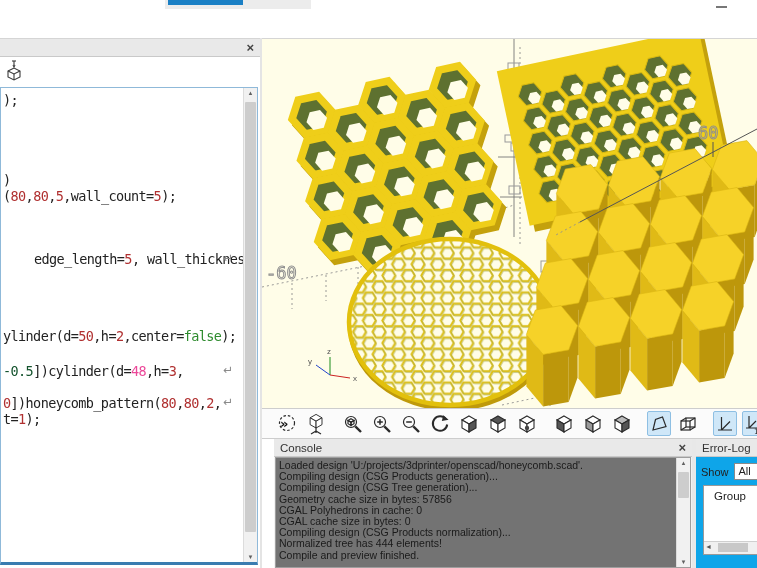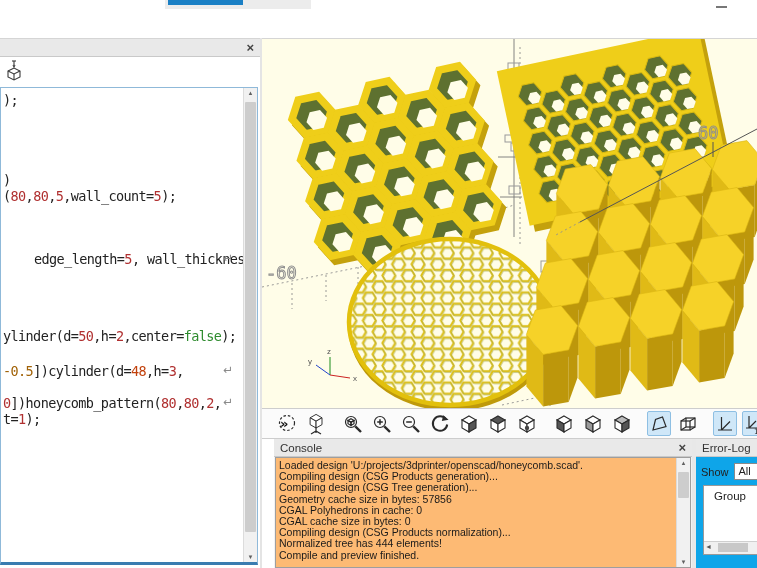--- a/index.html
+++ b/index.html
@@ -34,21 +34,21 @@
   .view-toolbar{position:absolute;left:0;top:370px;width:495px;height:31px;background:#fbfbfb;
       border-top:1px solid #cdcdcd;border-bottom:1px solid #cdcdcd;display:flex;align-items:center;
       padding-left:8px;box-sizing:border-box;}
   .tb{width:25px;height:25px;margin-left:5px;padding:0;background:transparent;border:1px solid transparent;
       display:flex;align-items:center;justify-content:center;}
   .tb.gap{margin-left:13px;}
   .tb.active{background:#cfe7f8;border:1px solid #8ebfe3;border-radius:2px;}
   
   .bottom-row{position:absolute;left:0;top:401px;width:565px;height:129px;margin-left:12px;}
   .console-panel{position:absolute;left:0;top:0;width:418px;height:129px;background:#f2f2f2;}
-  .console-body{position:absolute;left:1px;right:1px;top:18px;bottom:0;background:#fdba74;
+  .console-body{position:absolute;left:1px;right:1px;top:18px;bottom:0;background:#737373;
       border:1px solid #9e9e9e;overflow:hidden;}
   .console-line{font-size:10.5px;line-height:11.2px;color:#1a1a1a;white-space:nowrap;padding-left:3px;}
   .console-lines{padding-top:2px;}
   .hsplit2{position:absolute;left:418px;top:0;width:4px;height:129px;background:#e8e8e8;}
   .errorlog-panel{position:absolute;left:422px;top:0;width:73px;height:129px;background:#0ea5e9;overflow:hidden;}
   .el-showrow{position:absolute;left:5px;top:24px;display:flex;align-items:center;font-size:11px;}
   .el-dd{margin-left:5px;width:46px;height:15px;background:#fff;border:1px solid #8a8a8a;
       font-size:11px;padding:0 0 0 4px;line-height:15px;}
   .el-list{position:absolute;left:7px;top:46px;width:72px;bottom:13px;background:#fff;border:1px solid #999;}
   .el-group{padding:4px 0 0 10px;font-size:11.5px;color:#222;}
@@ -86,21 +86,21 @@
       </span>
     </div>
     <div class="editor-box">
       <div id="code-lines">
           <div class="code-line" style="top: 4px;"><span style="color: rgb(34, 34, 34);">);</span></div>
           <div class="code-line" style="top: 84px;"><span style="color: rgb(34, 34, 34);">)</span></div>
           <div class="code-line" style="top: 100px;"><span style="color: rgb(34, 34, 34);">(</span><span style="color: rgb(176, 48, 48);">80</span><span style="color: rgb(34, 34, 34);">,</span><span style="color: rgb(176, 48, 48);">80</span><span style="color: rgb(34, 34, 34);">,</span><span style="color: rgb(176, 48, 48);">5</span><span style="color: rgb(34, 34, 34);">,wall_count=</span><span style="color: rgb(176, 48, 48);">5</span><span style="color: rgb(34, 34, 34);">);</span></div>
           <div class="code-line" style="top: 163px;"><span style="color: rgb(34, 34, 34); margin-left: 31px;">edge_length=</span><span style="color: rgb(176, 48, 48);">5</span><span style="color: rgb(34, 34, 34);">, wall_thickness</span></div>
           <span class="wrapmark" style="top: 163px;">↵</span>
           <div class="code-line" style="top: 240px;"><span style="color: rgb(34, 34, 34);">ylinder(d=</span><span style="color: rgb(176, 48, 48);">50</span><span style="color: rgb(34, 34, 34);">,h=</span><span style="color: rgb(176, 48, 48);">2</span><span style="color: rgb(34, 34, 34);">,center=</span><span style="color: rgb(46, 139, 46);">false</span><span style="color: rgb(34, 34, 34);">);</span></div>
-          <div class="code-line" style="top: 275px;"><span style="color: #a16207;">-0.5</span><span style="color: rgb(34, 34, 34);">])cylinder(d=</span><span style="color: #c2410c;">48</span><span style="color: rgb(34, 34, 34);">,h=</span><span style="color: rgb(176, 48, 48);">3</span><span style="color: rgb(34, 34, 34);">,</span></div>
+          <div class="code-line" style="top: 275px;"><span style="color: #14532d;">-0.5</span><span style="color: rgb(34, 34, 34);">])cylinder(d=</span><span style="color: #ec4899;">48</span><span style="color: rgb(34, 34, 34);">,h=</span><span style="color: rgb(176, 48, 48);">3</span><span style="color: rgb(34, 34, 34);">,</span></div>
           <span class="wrapmark" style="top: 275px;">↵</span>
           <div class="code-line" style="top: 307px;"><span style="color: rgb(176, 48, 48);">0</span><span style="color: rgb(34, 34, 34);">])honeycomb_pattern(</span><span style="color: rgb(176, 48, 48);">80</span><span style="color: rgb(34, 34, 34);">,</span><span style="color: rgb(176, 48, 48);">80</span><span style="color: rgb(34, 34, 34);">,</span><span style="color: rgb(176, 48, 48);">2</span><span style="color: rgb(34, 34, 34);">,</span></div>
           <span class="wrapmark" style="top: 307px;">↵</span>
           <div class="code-line" style="top: 323px;"><span style="color: rgb(34, 34, 34);">t=</span><span style="color: rgb(176, 48, 48);">1</span><span style="color: rgb(34, 34, 34);">);</span></div>
         </div>
       <div class="vscroll">
         <span class="arr up">▲</span>
         <div class="thumb" style="top:14px;height:430px;"></div>
         <span class="arr dn">▼</span>
       </div>

